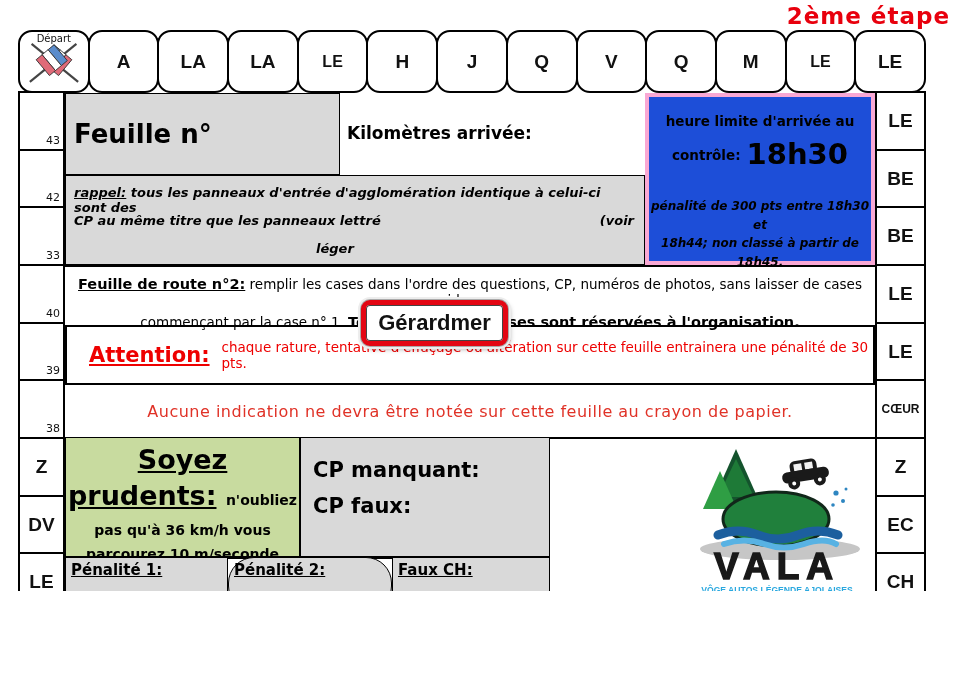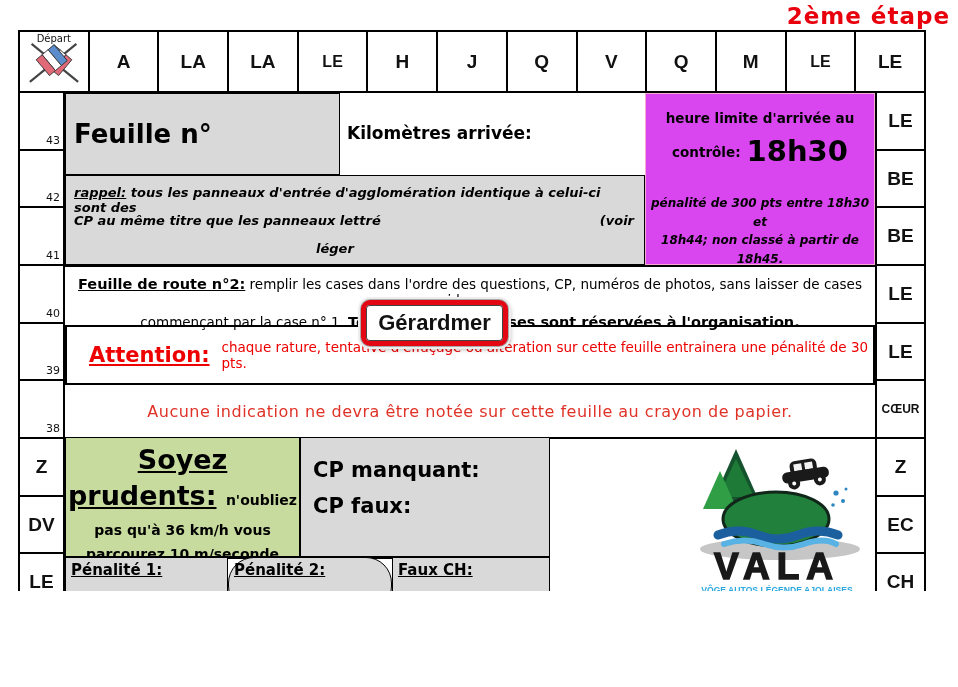--- a/index.html
+++ b/index.html
@@ -8,21 +8,21 @@
 
   .stage { position:absolute; top:3px; right:8px; font-size:23px; font-weight:bold; color:#e8000d; letter-spacing:1px; }
 
   
   .hrow { position:absolute; display:flex; }
   .vcol { position:absolute; display:flex; flex-direction:column; }
   .cell { border:2px solid #000; background:#fff; display:flex; align-items:center; justify-content:center;
           font-family:"Liberation Sans", sans-serif; font-weight:bold; font-size:19px; color:#111; }
   .hrow .cell + .cell { margin-left:-2px; }
   .vcol .cell + .cell { margin-top:-2px; }
-  .hrow .cell { flex:1 1 0; }
+  .hrow .cell { flex:1 1 0;border-radius:14px; }
   .vcol .cell { flex:1 1 0; }
   .cell.sm  { font-size:13px; }
   .cell.md  { font-size:16px; }
   .cell.xs  { font-size:12px; }
   .cell.fixed { flex:0 0 74px; }
 
   .row-top    { left:18px; top:30px;  width:908px; height:63px; }
   .row-bottom { left:18px; top:610px; width:908px; height:62px; }
   .col-left   { left:18px;  top:91px; width:47px;  height:521px;justify-content:space-between; }
   .col-right  { left:875px; top:91px; width:51px;  height:521px; }
@@ -38,22 +38,22 @@
   
   #center { position:absolute; left:65px; top:93px; width:810px; height:519px; }
   .graybox { position:absolute; background:#d9d9d9; border:1px solid #000; }
   .hline { position:absolute; left:0; width:810px; height:2px; background:#000; }
 
   .equipage { left:0; top:0; width:275px; height:82px; display:flex; align-items:center; }
   .equipage span { font-size:26px; font-weight:bold; padding-left:8px; }
 
   .km-label { position:absolute; left:282px; top:30px; font-size:17px; font-weight:bold; }
 
-  .heure-box { position:absolute; left:580px; top:0; width:230px; height:172px; background:#d946ef;
-               border:1px solid #f9a8d4; z-index:3; text-align:center; }
+  .heure-box { position:absolute; left:580px; top:0; width:230px; height:172px; background:#1d4ed8;
+               border:4px solid #f9a8d4; z-index:3; text-align:center; }
   .heure-box .l1 { margin-top:16px; font-size:13.5px; font-weight:bold; }
   .heure-box .l2 { margin-top:8px; font-size:13.5px; font-weight:bold; }
   .heure-box .time { font-size:29px; font-weight:bold; margin-left:6px; vertical-align:-4px; }
   .heure-box .pen { margin-top:26px; font-size:12px; font-weight:bold; font-style:italic; line-height:1.55; }
 
   .rappel { left:0; top:82px; width:580px; height:90px; font-size:13px; font-weight:bold; font-style:italic; }
   .rappel .rl1 { position:absolute; left:8px; right:8px; top:9px; }
   .rappel .rl1 .u { text-decoration:underline; }
   .rappel .rl2 { position:absolute; left:8px; top:37px; }
   .rappel .rl2r { position:absolute; right:10px; top:37px; }
@@ -141,21 +141,21 @@
   </div>
 
   <div class="vcol col-left">
     <div class="cell numcell">
         <span class="num">43</span>
       </div>
     <div class="cell numcell">
         <span class="num">42</span>
       </div>
     <div class="cell numcell">
-        <span class="num">41</span>
+        <span class="num">33</span>
       </div>
     <div class="cell numcell">
         <span class="num">40</span>
       </div>
     <div class="cell numcell">
         <span class="num">39</span>
       </div>
     <div class="cell numcell">
         <span class="num">38</span>
       </div>

